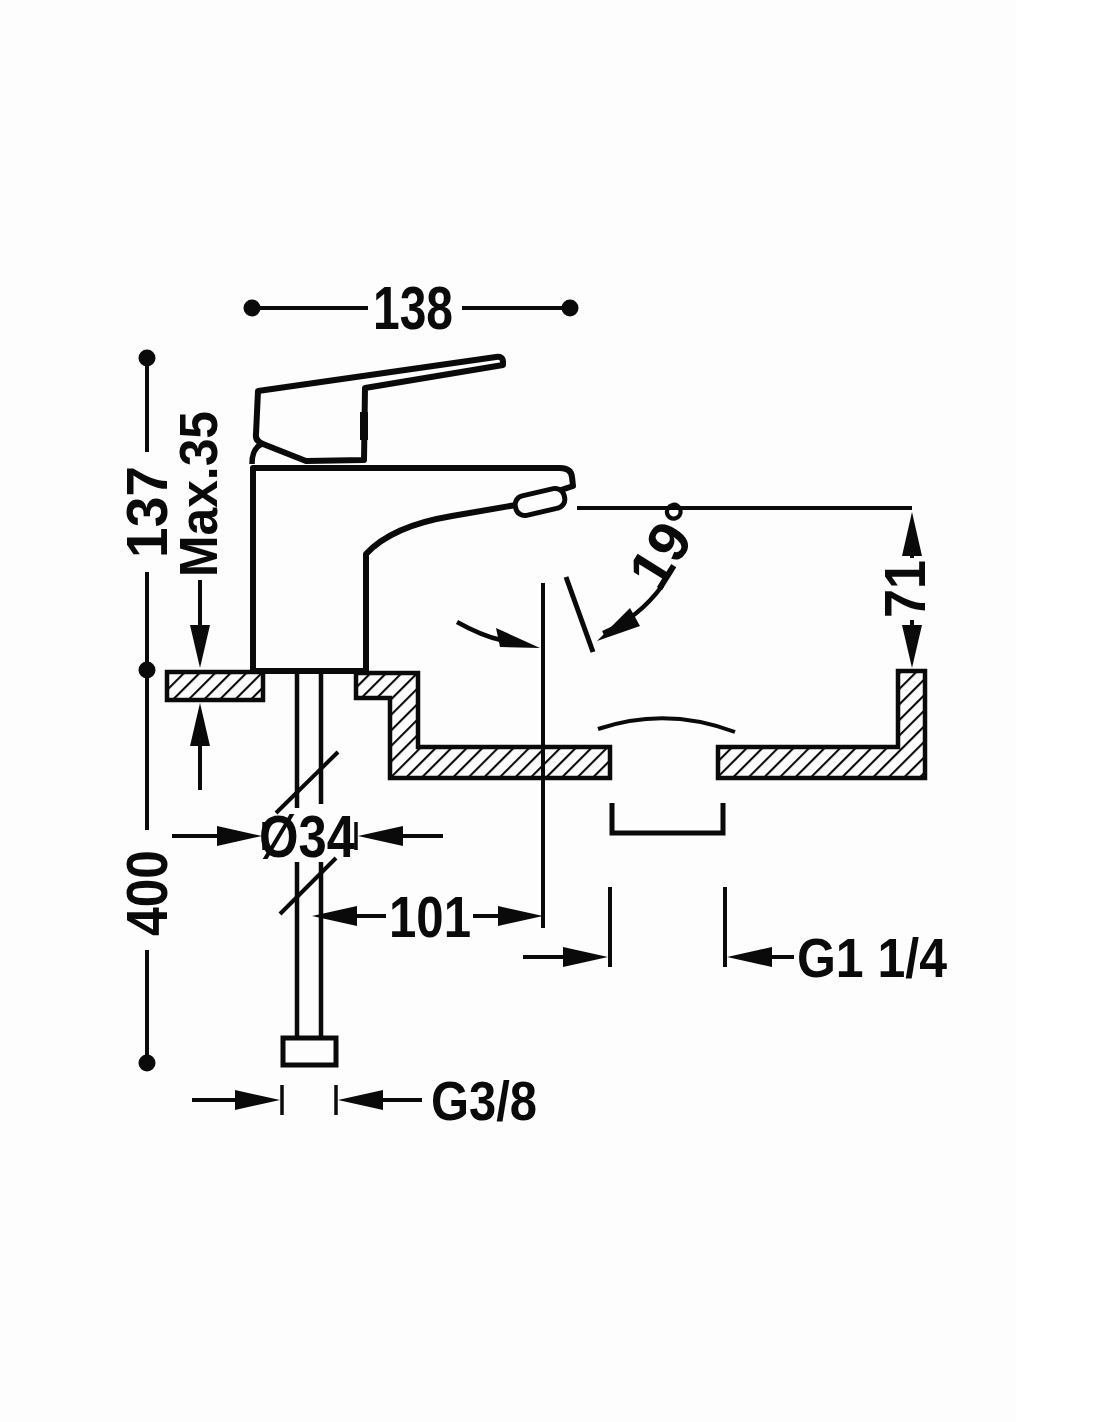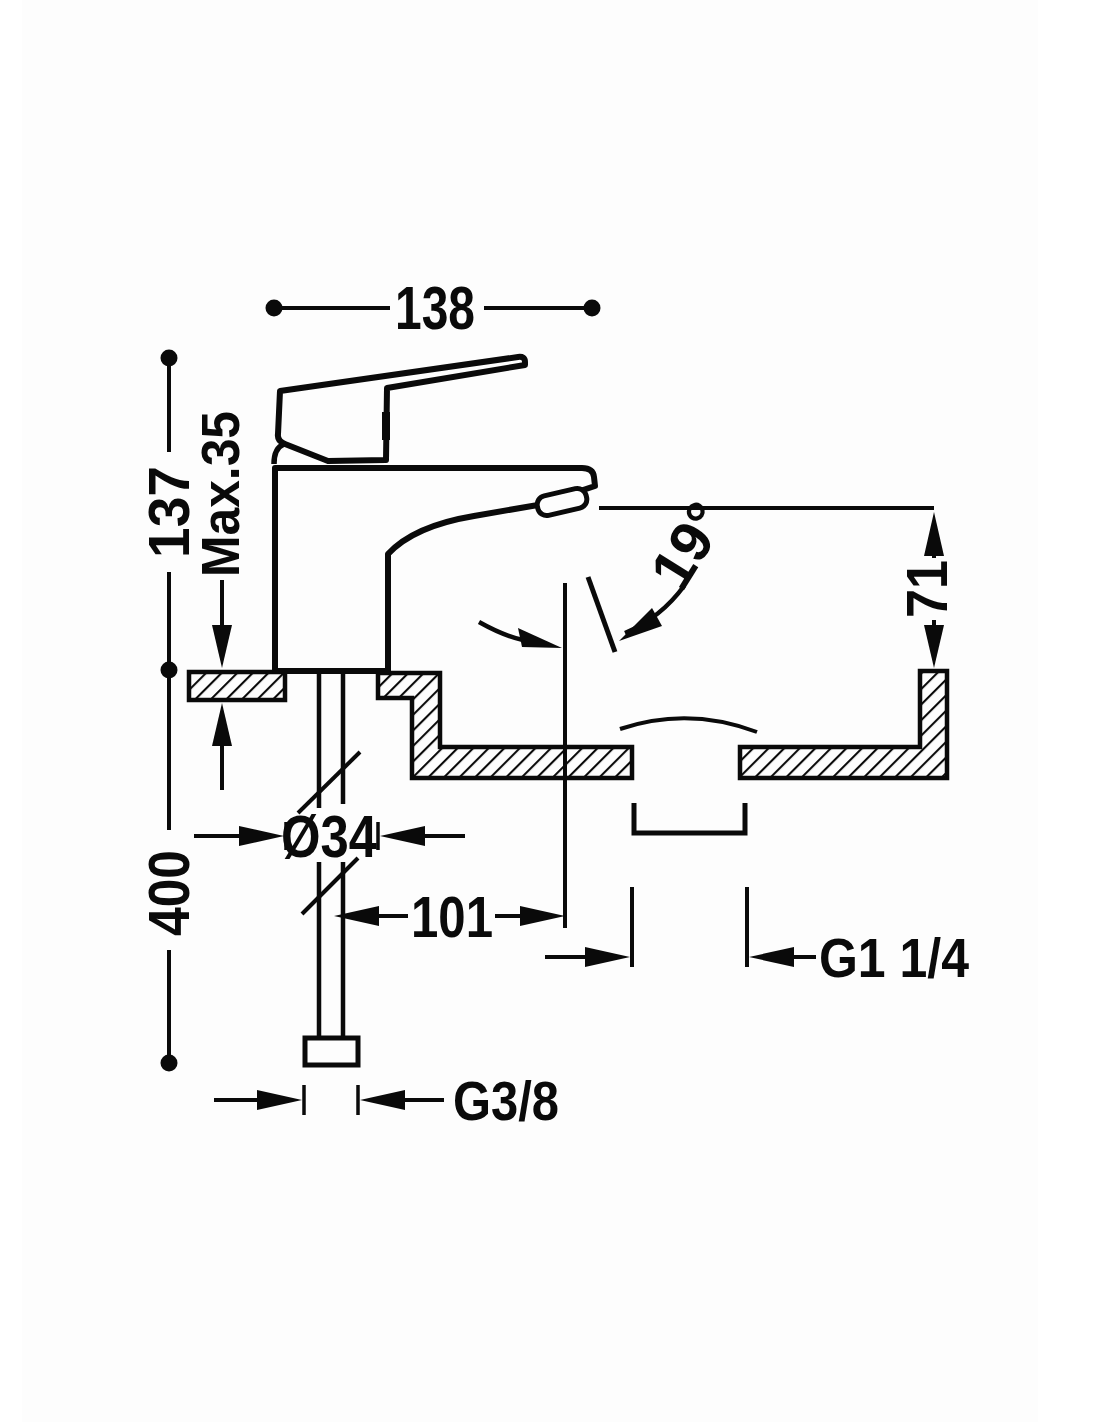--- a/index.html
+++ b/index.html
@@ -1,16 +1,16 @@
 <!DOCTYPE html>
 <html><head>
 <meta charset="utf-8">
 <style>
   html,body { margin:0; padding:0; background:#ffffff; }
-  .stage { width:1016px; height:1422px; background:#fdfdfd; position:relative; overflow:hidden;margin-left:22px; }
+  .stage { width:1016px; height:1422px; background:#fdfdfd; position:relative; overflow:hidden; }
   svg { display:block; }
   text {
     font-family:"Liberation Sans", sans-serif;
     font-weight:bold;
     fill:#0a0a0a;
   }
 </style>
 </head>
 <body>
 

